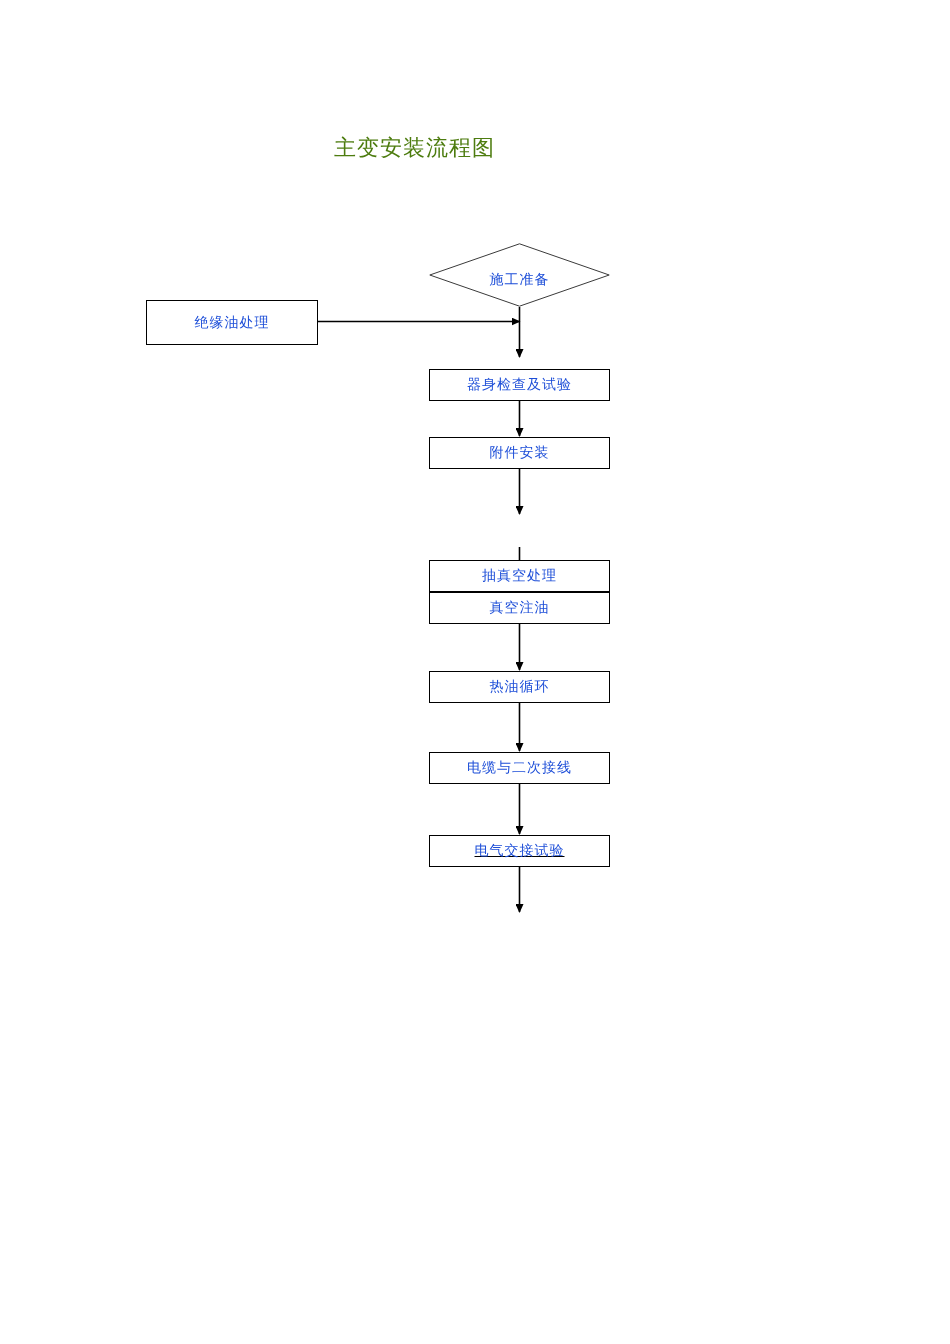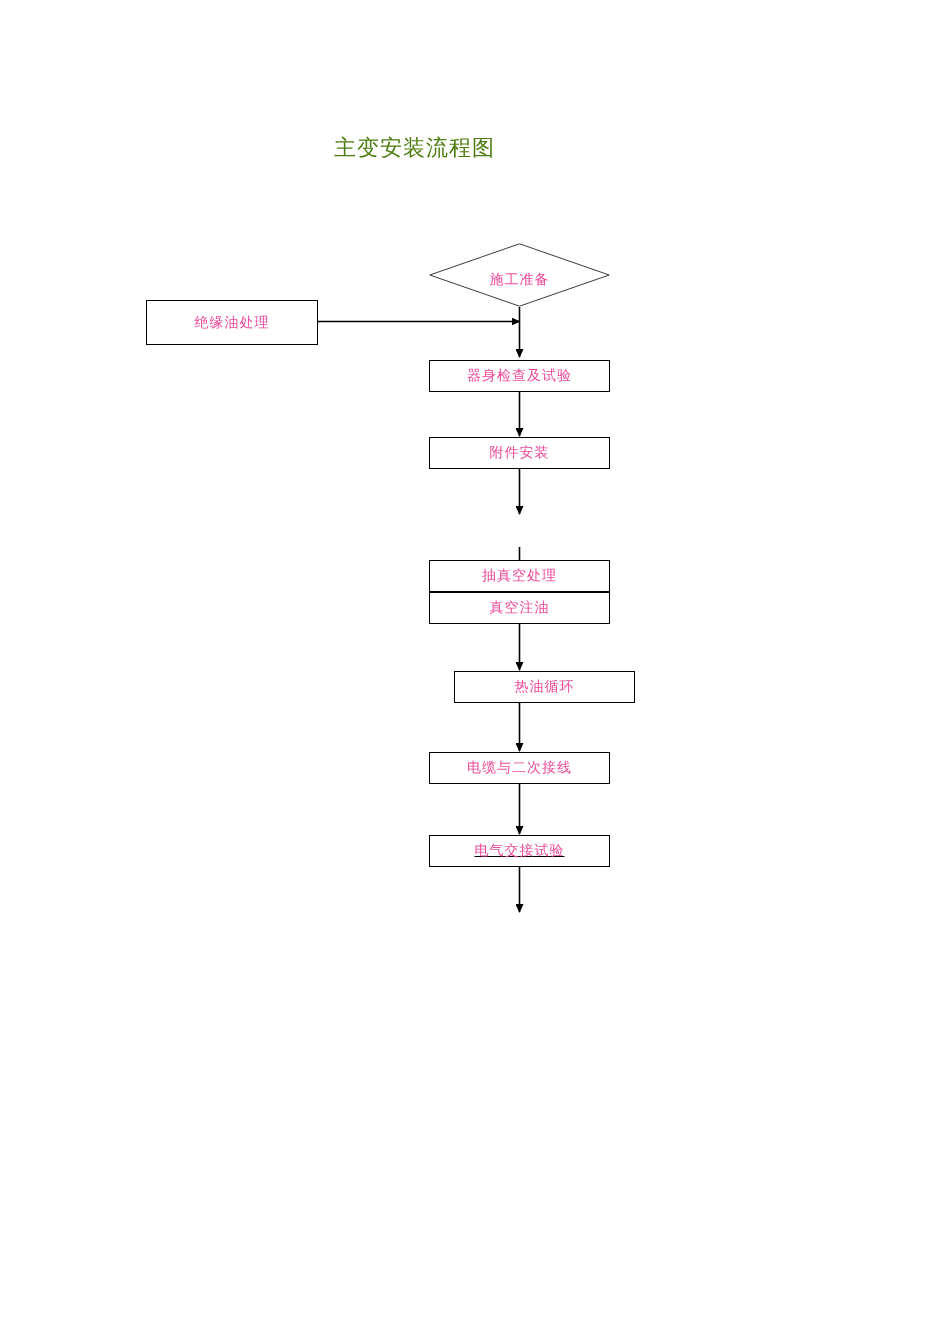--- a/index.html
+++ b/index.html
@@ -57,21 +57,21 @@
     display: flex;
     align-items: center;
     justify-content: center;
   }
 
   .node-label {
     font-size: 14px;
     line-height: 18px;
     letter-spacing: 1px;
     white-space: nowrap;
-    color: #ec4899;
+    color: #1d4ed8;
   }
 
   .node-decision {
     background: transparent;
   }
   .node-decision svg {
     position: absolute;
     left: 0;
     top: 0;
     display: block;
@@ -120,37 +120,37 @@
     <svg width="181" height="64" viewBox="0 0 181 64" xmlns="http://www.w3.org/2000/svg">
       <polygon points="90.5,0.8 180.2,32 90.5,63.2 0.8,32" fill="#ffffff" stroke="#3a3a3a" stroke-width="1"></polygon>
     </svg>
     <span class="node-label" style="top:28px;">施工准备</span>
   </div>
 
   <div class="node node-process" style="left:146px; top:300px; width:172px; height:45px;">
     <span class="node-label">绝缘油处理</span>
   </div>
 
-  <div class="node node-process" style="left:429px; top:360px; width:181px; height:32px;">
+  <div class="node node-process" style="left:429px; top:369px; width:181px; height:32px;">
     <span class="node-label">器身检查及试验</span>
   </div>
 
   <div class="node node-process" style="left:429px; top:437px; width:181px; height:32px;">
     <span class="node-label">附件安装</span>
   </div>
 
   <div class="node node-process" style="left:429px; top:515px; width:181px; height:32px;margin-top:45px;">
     <span class="node-label">抽真空处理</span>
   </div>
 
   <div class="node node-process" style="left:429px; top:592px; width:181px; height:32px;">
     <span class="node-label">真空注油</span>
   </div>
 
-  <div class="node node-process" style="left:454px; top:671px; width:181px; height:32px;font-family:Liberation Mono, monospace;">
+  <div class="node node-process" style="left:429px; top:671px; width:181px; height:32px;font-family:Liberation Mono, monospace;">
     <span class="node-label">热油循环</span>
   </div>
 
   <div class="node node-process" style="left:429px; top:752px; width:181px; height:32px;">
     <span class="node-label">电缆与二次接线</span>
   </div>
 
   <div class="node node-process" style="left:429px; top:835px; width:181px; height:32px;text-decoration:underline;">
     <span class="node-label">电气交接试验</span>
   </div>

